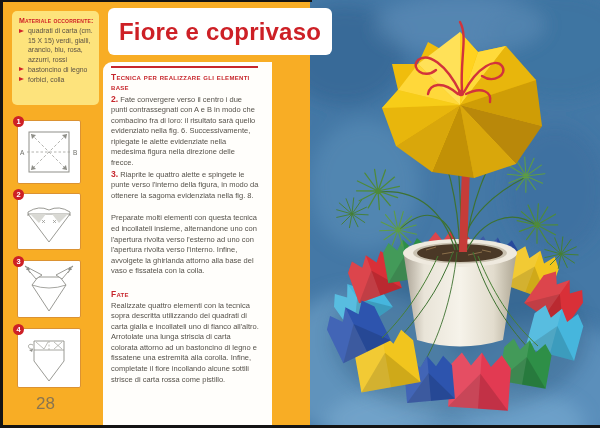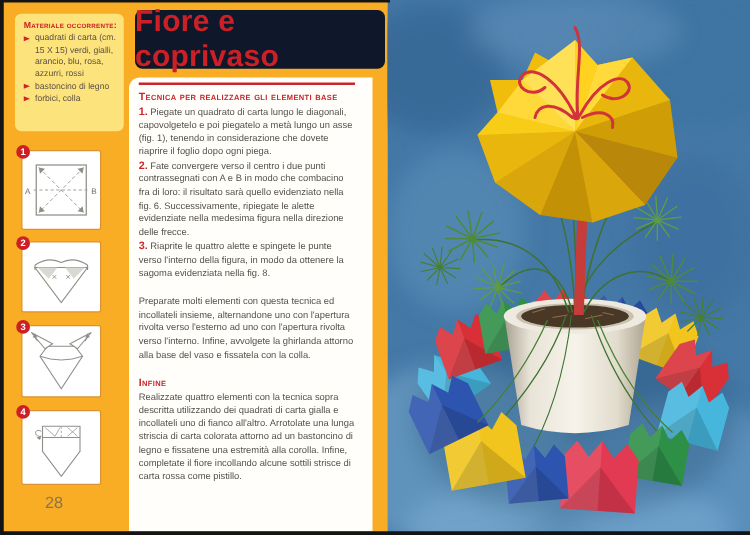--- a/index.html
+++ b/index.html
@@ -37,36 +37,36 @@
     position:absolute;left:17px;width:64px;background:#ffffff;
     border:1px solid #db9232;border-radius:2px;box-sizing:border-box;
   }
   .fig-num{
     position:absolute;left:-5px;top:-5px;width:11px;height:11px;border-radius:50%;
     background:#cd2026;color:#fff;font-size:7.5px;font-weight:bold;
     display:flex;align-items:center;justify-content:center;line-height:1;
   }
   .fig svg{display:block;}
   .page-num{
-    position:absolute;left:36px;top:394px;font-size:13px;color:#8a7550;
+    position:absolute;left:36px;top:394px;font-size:17px;color:#8a7550;
   }
 
   
   .title-band{
-    position:absolute;left:108px;top:8px;width:200px;height:47px;
-    background:#0f172a;border-radius:6px;
+    position:absolute;left:108px;top:8px;width:224px;height:47px;
+    background:#ffffff;border-radius:6px;
     display:flex;align-items:center;justify-content:center;
   }
   .title-band h1{
     margin:0;font-size:24px;font-weight:bold;color:#cd2026;letter-spacing:.2px;
   }
 
   
   .text-panel{
-    position:absolute;left:103px;top:62px;width:195px;height:363px;
+    position:absolute;left:103px;top:62px;width:169px;height:363px;
     background:#fffefb;border-radius:9px 0 0 0;box-sizing:border-box;
     padding:4px 13px 0 8px;
   }
   .rule{height:2px;background:#c7262c;margin:0 1px 4px 0;}
   .sec-head{
     margin:0 0 1.5px 0;font-size:8.4px;font-weight:bold;color:#c7262c;
     font-variant:small-caps;letter-spacing:.3px;
   }
   .body-txt{
     margin:0;font-size:7.5px;line-height:10.6px;color:#56524b;
@@ -268,25 +268,24 @@
   <div class="page-num">28</div>
 
   <div class="title-band">
     <h1>Fiore e coprivaso</h1>
   </div>
 
   <div class="text-panel">
     <div class="rule"></div>
 
     <h2 class="sec-head">Tecnica per realizzare gli elementi base</h2>
-    <p class="body-txt"><span class="stepnum">1.</span><span> Piegate un quadrato di carta lungo le diagonali, capovolgetelo e poi piegatelo a metà lungo un asse (fig. 1), tenendo in considerazione che dovete riaprire il foglio dopo ogni piega.</span></p>
     <p class="body-txt"><span class="stepnum">2.</span><span> Fate convergere verso il centro i due punti contrassegnati con A e B in modo che combacino fra di loro: il risultato sarà quello evidenziato nella fig. 6. Successivamente, ripiegate le alette evidenziate nella medesima figura nella direzione delle frecce.</span></p>
     <p class="body-txt"><span class="stepnum">3.</span><span> Riaprite le quattro alette e spingete le punte verso l'interno della figura, in modo da ottenere la sagoma evidenziata nella fig. 8.</span></p>
 
     <div class="gap"></div>
     <p class="body-txt">Preparate molti elementi con questa tecnica ed incollateli insieme, alternandone uno con l'apertura rivolta verso l'esterno ad uno con l'apertura rivolta verso l'interno. Infine, avvolgete la ghirlanda attorno alla base del vaso e fissatela con la colla.</p>
 
     <div class="gap"></div>
-    <h2 class="sec-head">Infine</h2>
+    <h2 class="sec-head">Fate</h2>
     <p class="body-txt">Realizzate quattro elementi con la tecnica sopra descritta utilizzando dei quadrati di carta gialla e incollateli uno di fianco all'altro. Arrotolate una lunga striscia di carta colorata attorno ad un bastoncino di legno e fissatene una estremità alla corolla. Infine, completate il fiore incollando alcune sottili strisce di carta rossa come pistillo.</p>
   </div>
 
 </div>
 
 </body></html>

